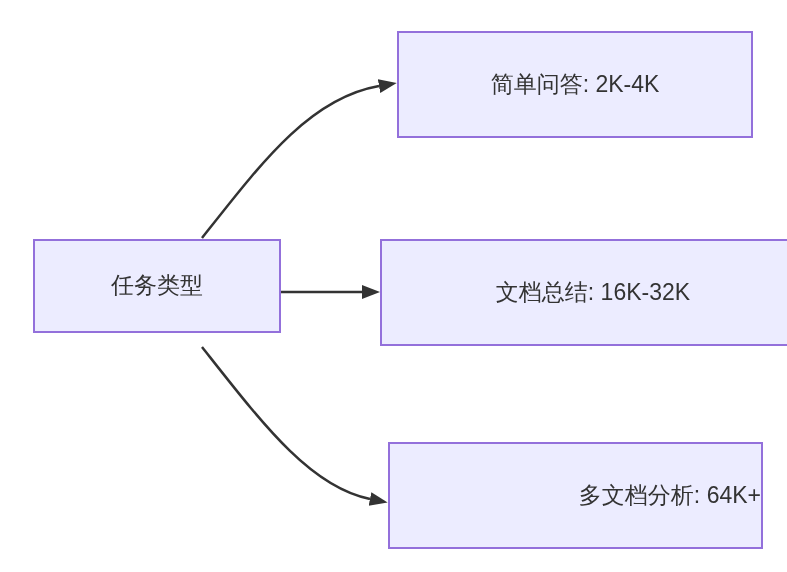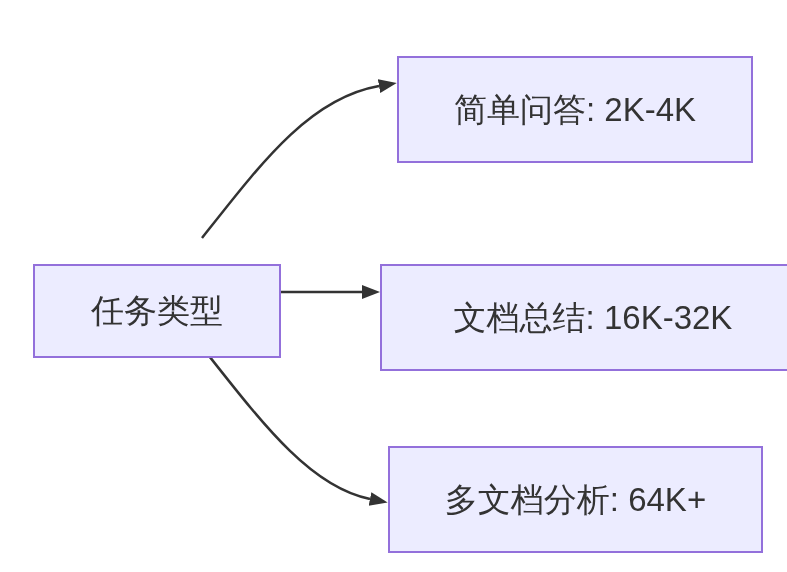--- a/index.html
+++ b/index.html
@@ -37,29 +37,28 @@
     stroke: none;
   }
   .node {
     position: absolute;
     background: var(--node-fill);
     border: 2px solid var(--node-border);
     display: flex;
     align-items: center;
     justify-content: center;
     color: var(--text-color);
-    font-size: 33px;
+    font-size: 23px;
     line-height: 1.2;
     white-space: nowrap;
-    margin-top: 25px;
   }
   .node-task-type   { left: 33px;  top: 239px; width: 248px; height: 94px; }
   .node-simple-qa   { left: 397px; top: 31px;  width: 356px; height: 107px; }
   .node-doc-summary { left: 380px; top: 239px; width: 426px; height: 107px; }
-  .node-multi-doc   { left: 388px; top: 421px; width: 375px; height: 107px; }
+  .node-multi-doc   { left: 388px; top: 442px; width: 375px; height: 107px; justify-content: flex-end; }
 </style>
 </head>
 <body>
 
 <div class="canvas">
 
   <svg class="edges-layer" viewBox="0 0 787 572" xmlns="http://www.w3.org/2000/svg">
     <defs>
       <marker id="arrow" markerUnits="userSpaceOnUse" markerWidth="20" markerHeight="16" refX="0" refY="7" orient="auto">
         <path class="arrowhead" d="M0,0 L18,7 L0,14 Z"></path>

